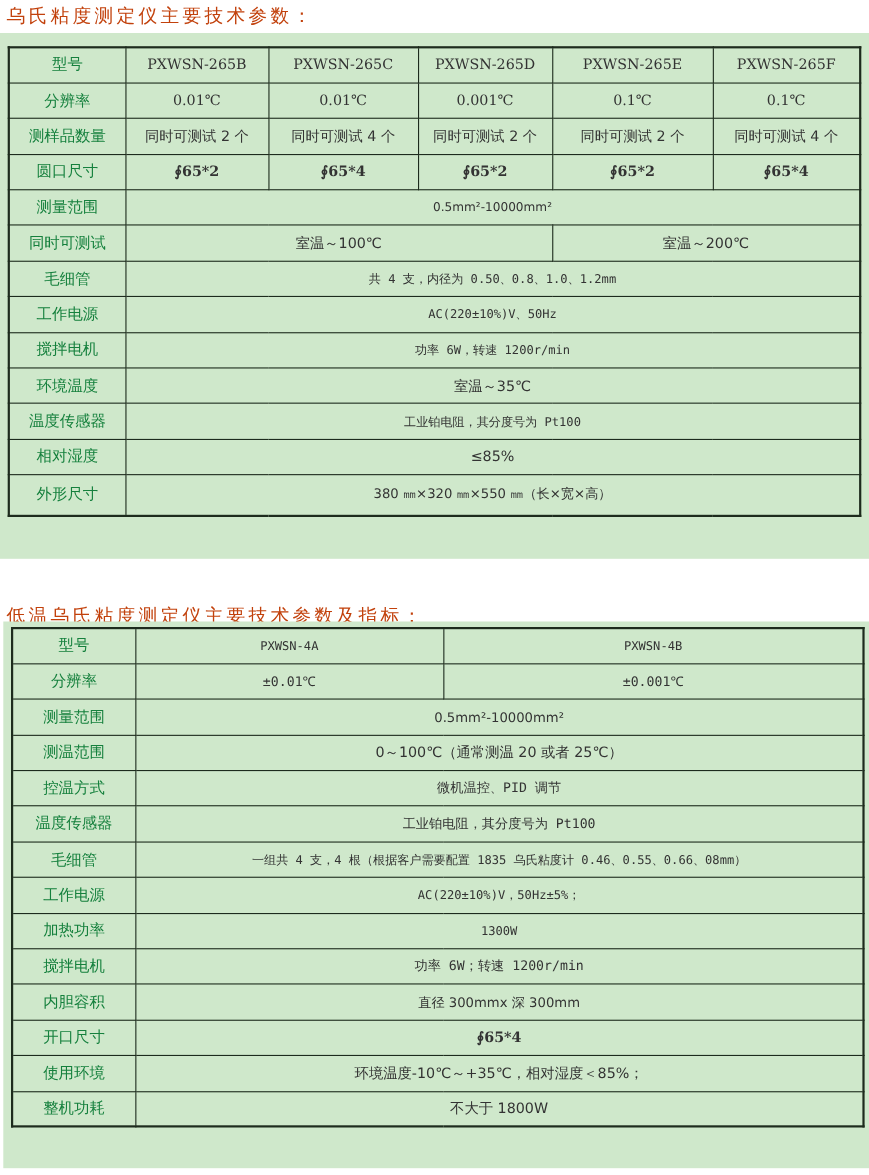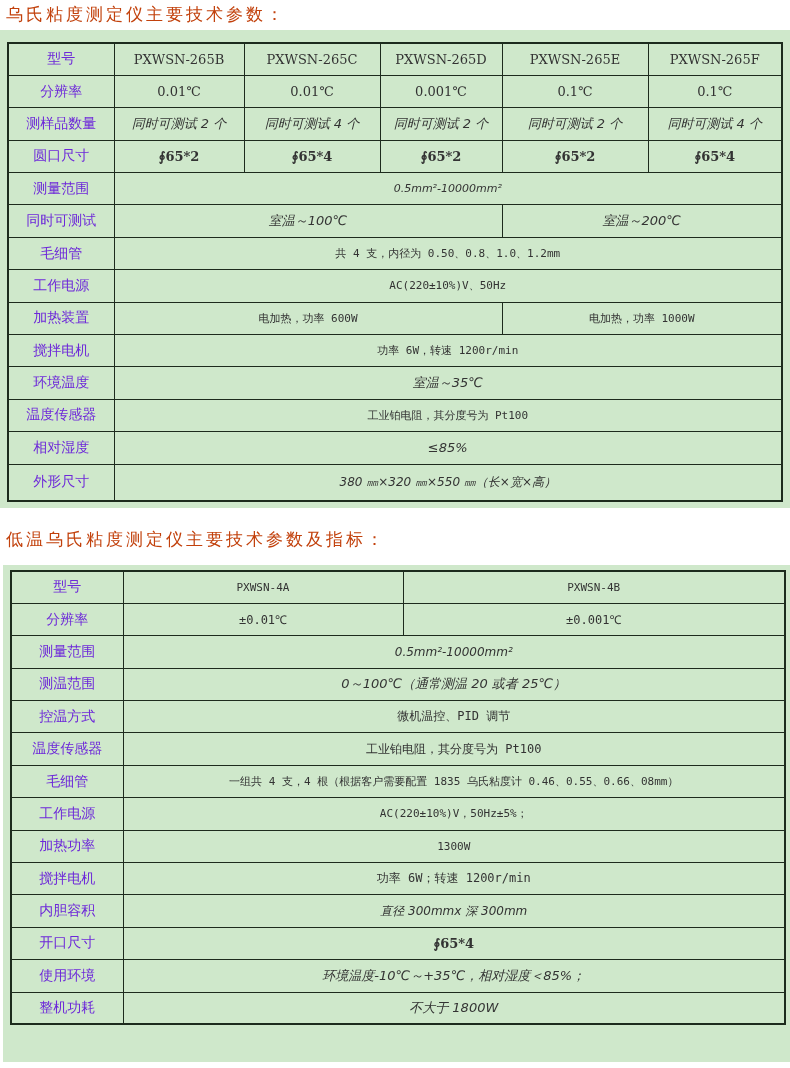--- a/index.html
+++ b/index.html
@@ -1,34 +1,34 @@
 <!DOCTYPE html>
 <html><head>
 <meta charset="utf-8">
 <style>
   html, body { margin:0; padding:0; background:#ffffff; }
   body { width:790px; height:1068px; position:relative; overflow:hidden;
          font-family:"DejaVu Serif", serif; color:#222; }
   .title { position:absolute; left:6px; font-family:"DejaVu Sans", sans-serif;
            font-size:17px; letter-spacing:3px; color:#c2410c; font-weight:normal; }
   #t1-title { top:3px; }
-  #t2-title { top:528px; }
+  #t2-title { top:548px; }
   .panel { position:absolute; background:#cfe8cb; }
   #panel1 { left:0; top:30px; width:790px; height:478px; }
   #panel2 { left:3px; top:565px; width:787px; height:497px; }
   table { position:absolute; border-collapse:collapse; background:#cfe8cb; table-layout:fixed; }
   td { border:1px solid #1d2b1d; text-align:center; vertical-align:middle; padding:0;
        font-size:13px; color:#333; white-space:nowrap; overflow:hidden; }
   #table1 { left:7px; top:42px; width:774px; border:2px solid #1d2b1d; }
   #table1 tr { height:32.4px; }
   #table1 tr.last { height:37px; }
   #table2 { left:10px; top:570px; width:774px; border:2px solid #1d2b1d; }
   #table2 tr { height:32.4px; }
-  td.label { font-family:"DejaVu Sans", sans-serif; font-size:14px; color:#6d28d9; }
-  td.cn { font-family:"DejaVu Sans", sans-serif; font-size:13px;font-style:italic; }
+  td.label { font-family:"DejaVu Sans", sans-serif; font-size:14px; color:#15803d; }
+  td.cn { font-family:"DejaVu Sans", sans-serif; font-size:13px; }
   td.mono { font-family:"DejaVu Sans Mono", monospace; font-size:11px; }
   td.bold { font-weight:bold; }
 </style>
 </head>
 <body>
 
 <div id="t1-title" class="title">乌氏粘度测定仪主要技术参数：</div>
 
 <div id="panel1" class="panel"></div>
 <table id="table1">
@@ -82,25 +82,20 @@
     <td colspan="3" class="cn">室温～100℃</td>
     <td colspan="2" class="cn">室温～200℃</td>
   </tr>
   <tr>
     <td class="label">毛细管</td>
     <td colspan="5" class="mono">共 4 支，内径为 0.50、0.8、1.0、1.2mm</td>
   </tr>
   <tr>
     <td class="label">工作电源</td>
     <td colspan="5" class="mono">AC(220±10%)V、50Hz</td>
-  </tr>
-  <tr>
-    <td class="label">加热装置</td>
-    <td colspan="3" class="mono">电加热，功率 600W</td>
-    <td colspan="2" class="mono">电加热，功率 1000W</td>
   </tr>
   <tr>
     <td class="label">搅拌电机</td>
     <td colspan="5" class="mono">功率 6W，转速 1200r/min</td>
   </tr>
   <tr>
     <td class="label">环境温度</td>
     <td colspan="5" class="cn">室温～35℃</td>
   </tr>
   <tr>

